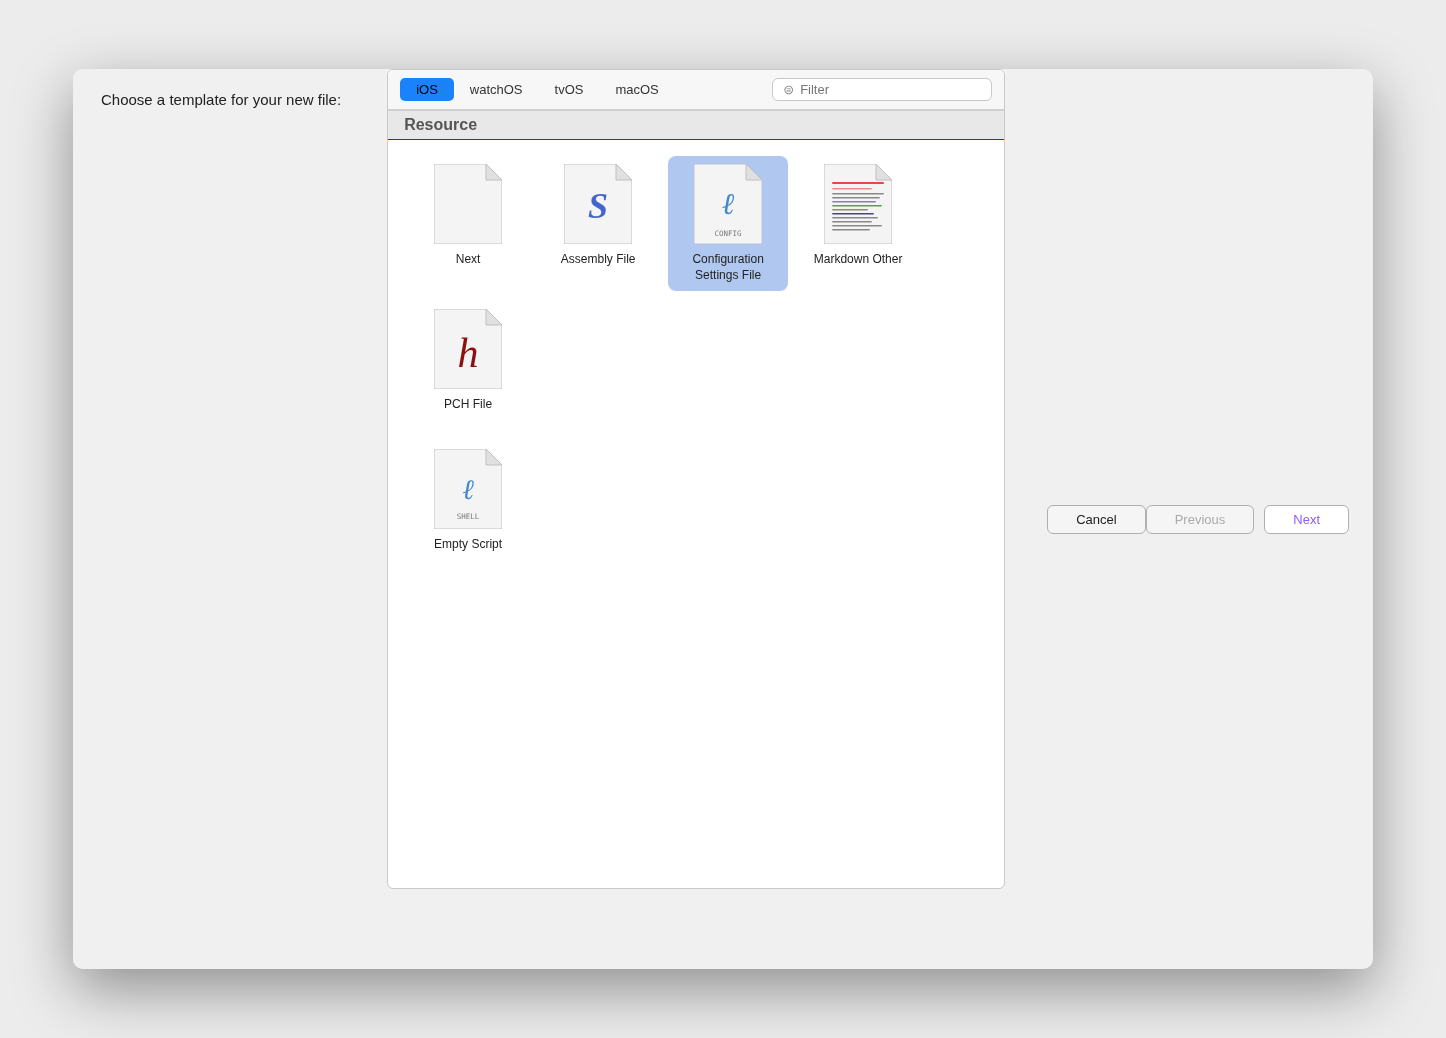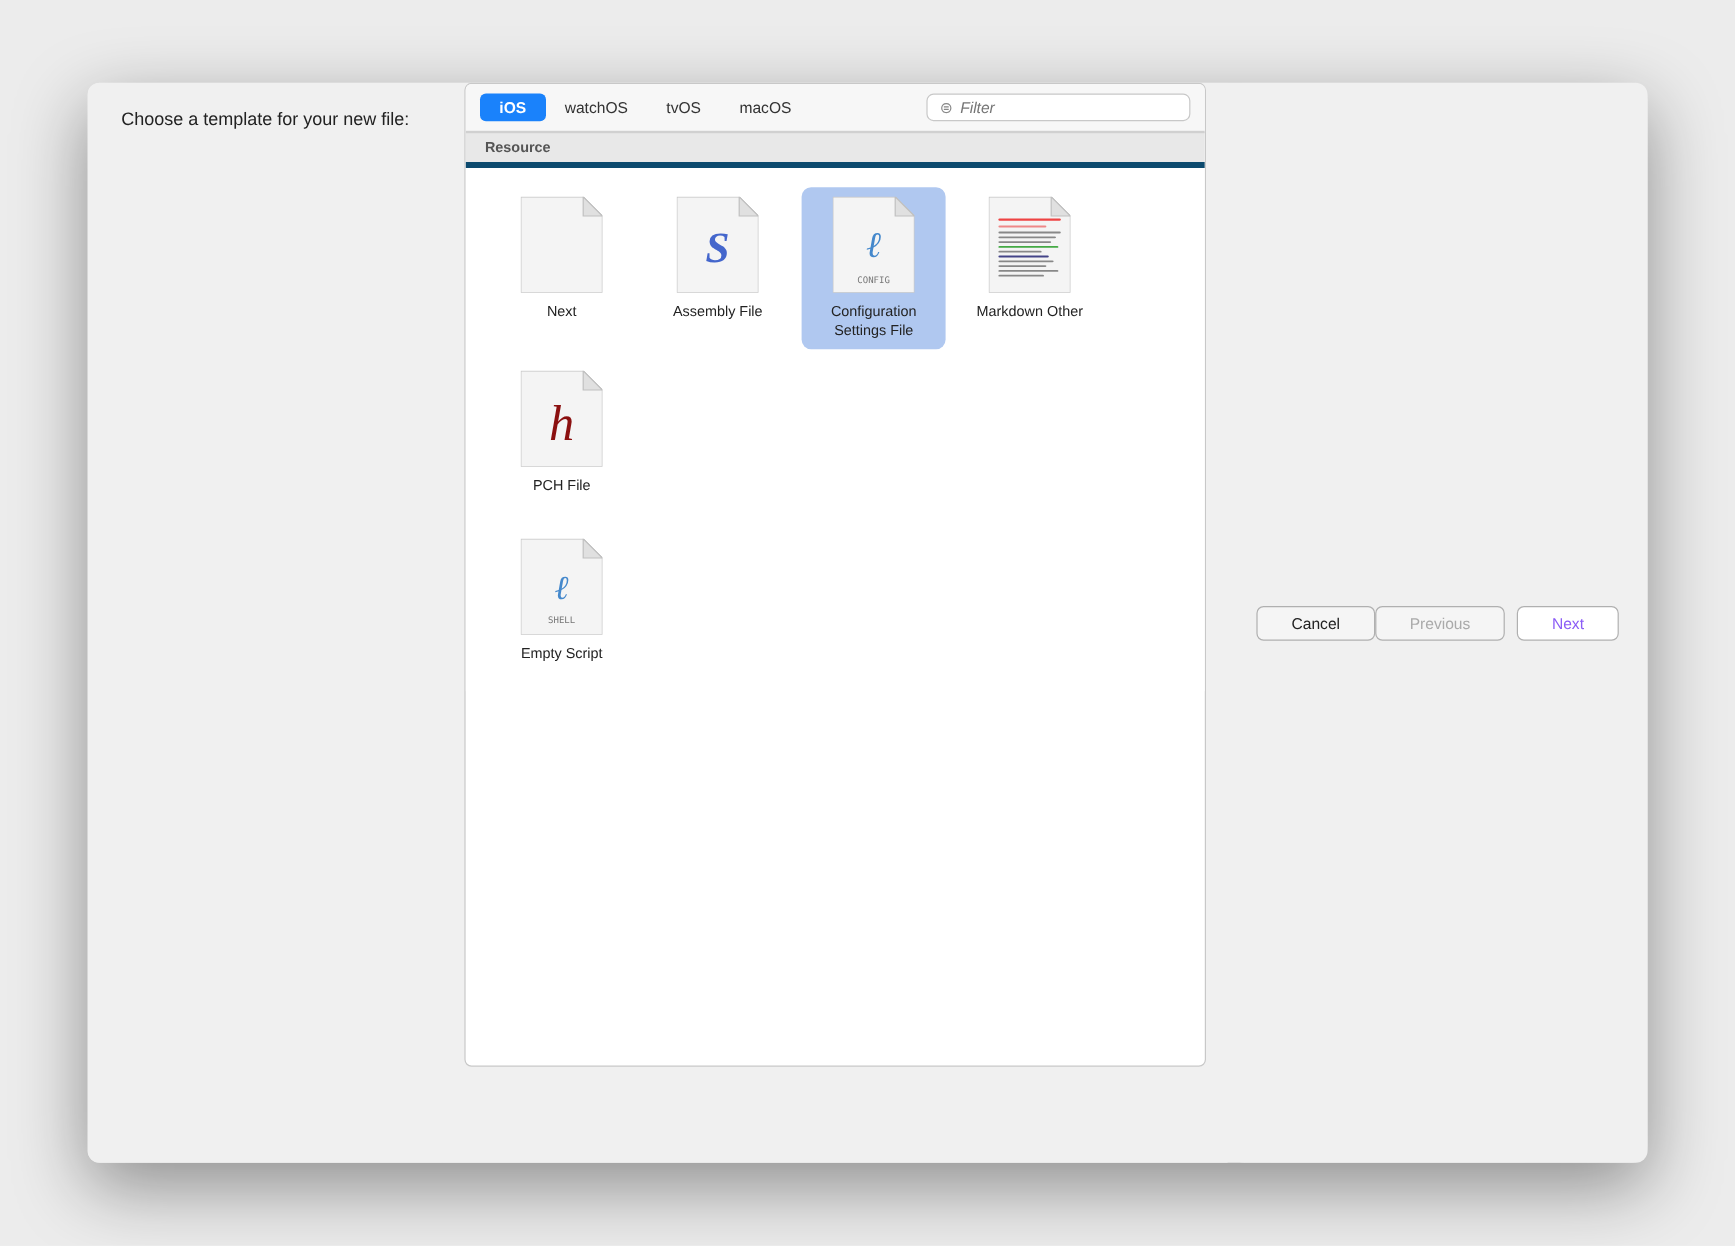--- a/index.html
+++ b/index.html
@@ -66,22 +66,22 @@
       padding: 4px 16px;
       font-size: 13px;
       color: #333;
       border-radius: 5px;
       cursor: pointer;
       font-weight: 400;
     }
 
     .tab.active {
       background: #1a82fb;
-      color: #ffffff;
-      font-weight: 700;
+      color: #000000;
+      font-weight: 400;
     }
 
     .filter-box {
       margin-left: auto;
       display: flex;
       align-items: center;
       border: 1px solid #c8c8c8;
       border-radius: 6px;
       background: #fff;
       padding: 3px 10px;
@@ -94,32 +94,31 @@
       font-size: 13px;
     }
 
     .filter-input {
       border: none;
       outline: none;
       font-size: 13px;
       color: #0f172a;
       background: transparent;
       width: 100%;
-      font-style: italic;
     }
 
     
     .section-header {
       background: #e8e8e8;
       padding: 5px 16px;
-      font-size: 12px;
+      font-size: 16px;
       font-weight: 700;
       color: #555;
       border-top: 1px solid #d0d0d0;
-      border-bottom: 5px solid #0c4a6e;
+      border-bottom: 1px solid #0c4a6e;
     }
 
     .section-content {
       padding: 16px 20px;
       display: flex;
       flex-wrap: wrap;
       gap: 10px;
       background: #fff;
     }
 

